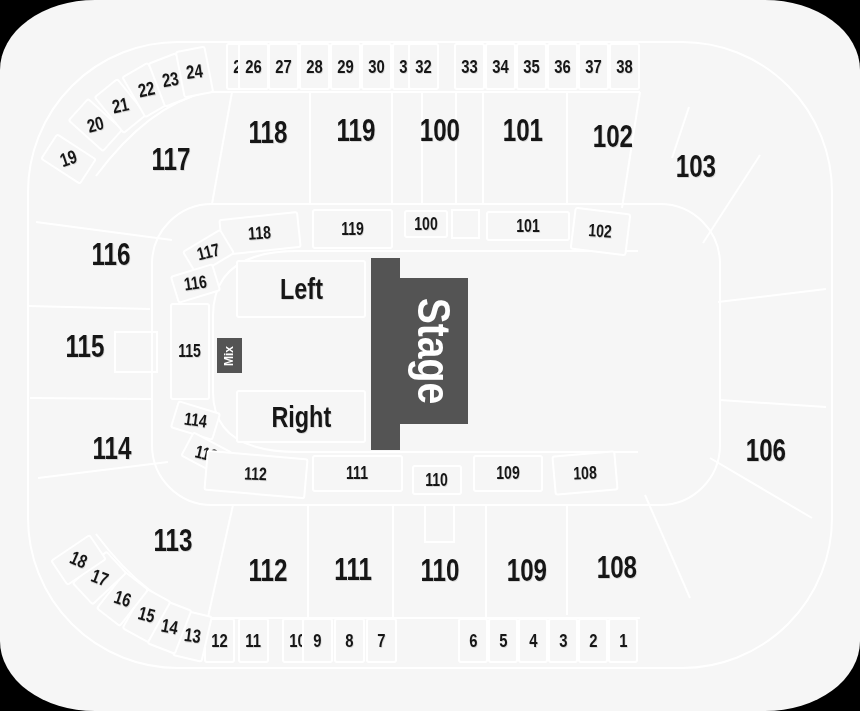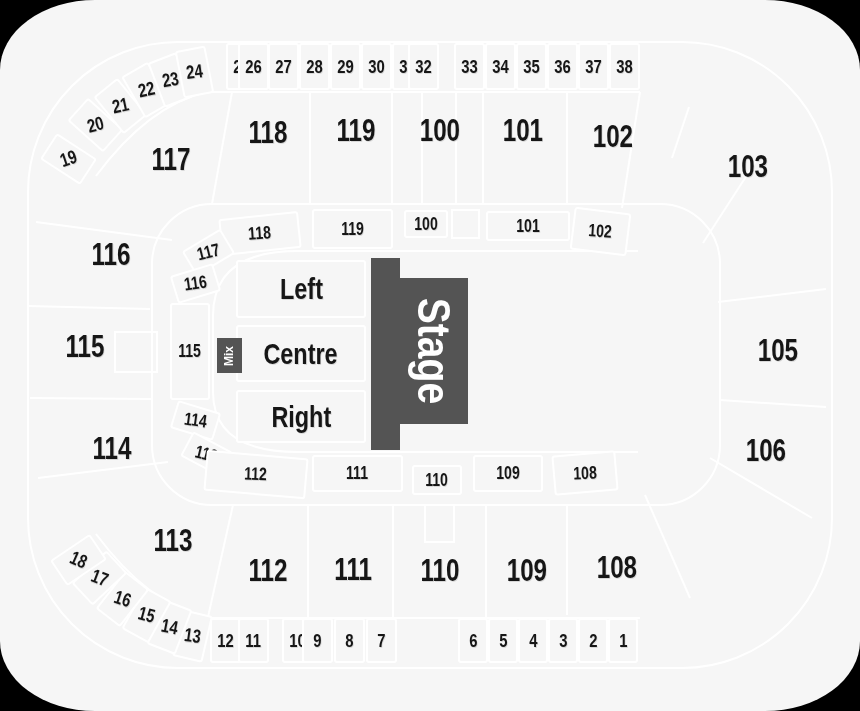--- a/index.html
+++ b/index.html
@@ -124,21 +124,21 @@
   <div class="box f19" style="left:131px;top:66px;width:31px;height:48px;transform:rotate(-30deg);">
       <span style="transform:rotate(18deg) scaleX(0.78);">22</span>
     </div>
   <div class="box f19" style="left:155px;top:56px;width:31px;height:48px;transform:rotate(-21deg);">
       <span style="transform:rotate(11deg) scaleX(0.78);">23</span>
     </div>
   <div class="box f19" style="left:179px;top:48px;width:31px;height:48px;transform:rotate(-11deg);">
       <span style="transform:rotate(4deg) scaleX(0.78);">24</span>
     </div>
 
-  <div class="box f19" style="left:210px;top:618px;width:31px;height:45px;">
+  <div class="box f19" style="left:204px;top:618px;width:31px;height:45px;">
       <span>12</span>
     </div>
   <div class="box f19" style="left:238px;top:618px;width:31px;height:45px;">
       <span>11</span>
     </div>
   <div class="box f19" style="left:282px;top:618px;width:31px;height:45px;">
       <span>10</span>
     </div>
   <div class="box f19" style="left:302px;top:618px;width:31px;height:45px;">
       <span>9</span>
@@ -228,23 +228,20 @@
     </div>
   <div class="box f18" style="left:473px;top:455px;width:70px;height:37px;">
       <span>109</span>
     </div>
   <div class="box f18" style="left:553px;top:453px;width:64px;height:40px;transform:rotate(-5deg);">
       <span style="transform:rotate(3deg) scaleX(0.78);">108</span>
     </div>
 
   <div class="box floorbox" style="left:236px;top:260px;width:130px;height:58px;text-align:right;">
       <span>Left</span>
-    </div>
-  <div class="box floorbox" style="left:236px;top:325px;width:130px;height:57px;">
-      <span>Centre</span>
     </div>
   <div class="box floorbox" style="left:236px;top:390px;width:130px;height:53px;">
       <span>Right</span>
     </div>
 
   <div class="stage-bar" style="left:371px;top:258px;width:29px;height:192px;"></div>
   <div class="stage-main" style="left:400px;top:278px;width:68px;height:146px;"></div>
   <div class="stage-text" style="left:400px;top:278px;width:68px;height:146px;">
       <span>Stage</span>
     </div>
@@ -255,25 +252,22 @@
 
   <div class="lbl f30" style="left:400px;top:114px;width:80px;height:34px;">
       <span>100</span>
     </div>
   <div class="lbl f30" style="left:483px;top:114px;width:80px;height:34px;">
       <span>101</span>
     </div>
   <div class="lbl f30" style="left:573px;top:120px;width:80px;height:34px;">
       <span>102</span>
     </div>
-  <div class="lbl f30" style="left:708px;top:150px;width:80px;height:34px;">
+  <div class="lbl f30" style="left:656px;top:150px;width:80px;height:34px;">
       <span>103</span>
-    </div>
-  <div class="lbl f30" style="left:738px;top:334px;width:80px;height:34px;">
-      <span>105</span>
     </div>
   <div class="lbl f30" style="left:726px;top:434px;width:80px;height:34px;">
       <span>106</span>
     </div>
   <div class="lbl f30" style="left:577px;top:551px;width:80px;height:34px;">
       <span>108</span>
     </div>
   <div class="lbl f30" style="left:487px;top:554px;width:80px;height:34px;">
       <span>109</span>
     </div>

